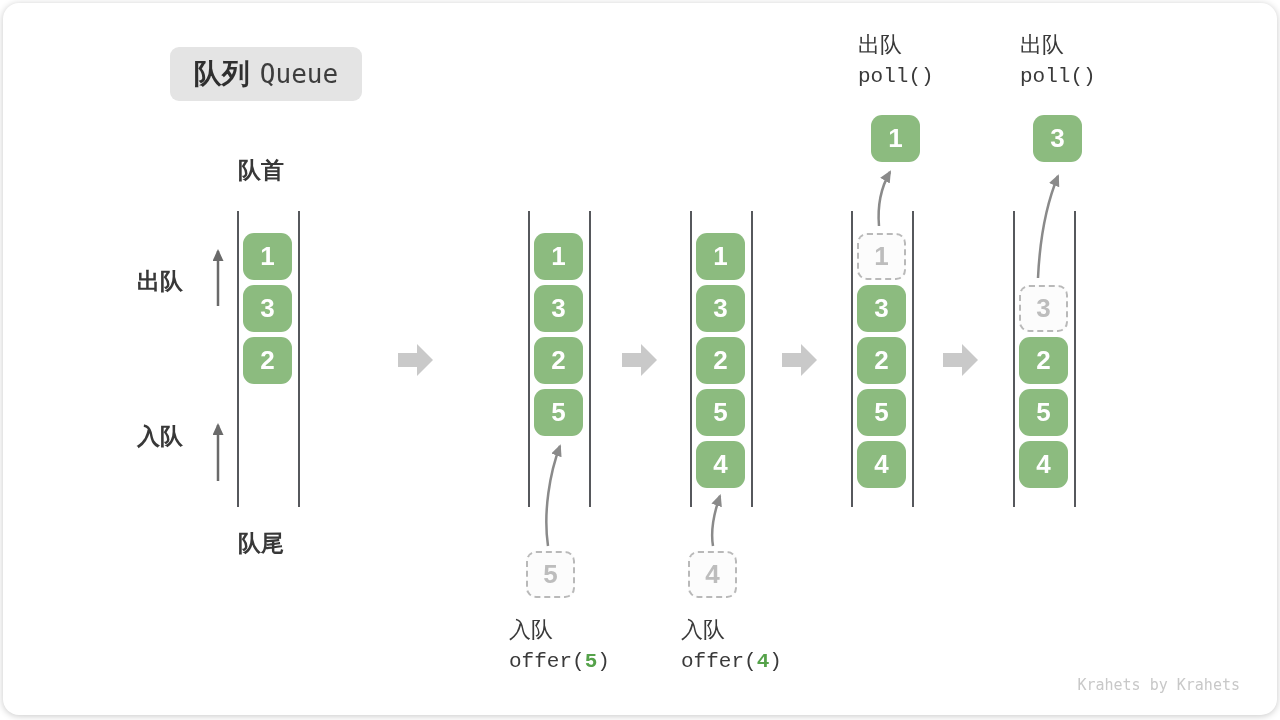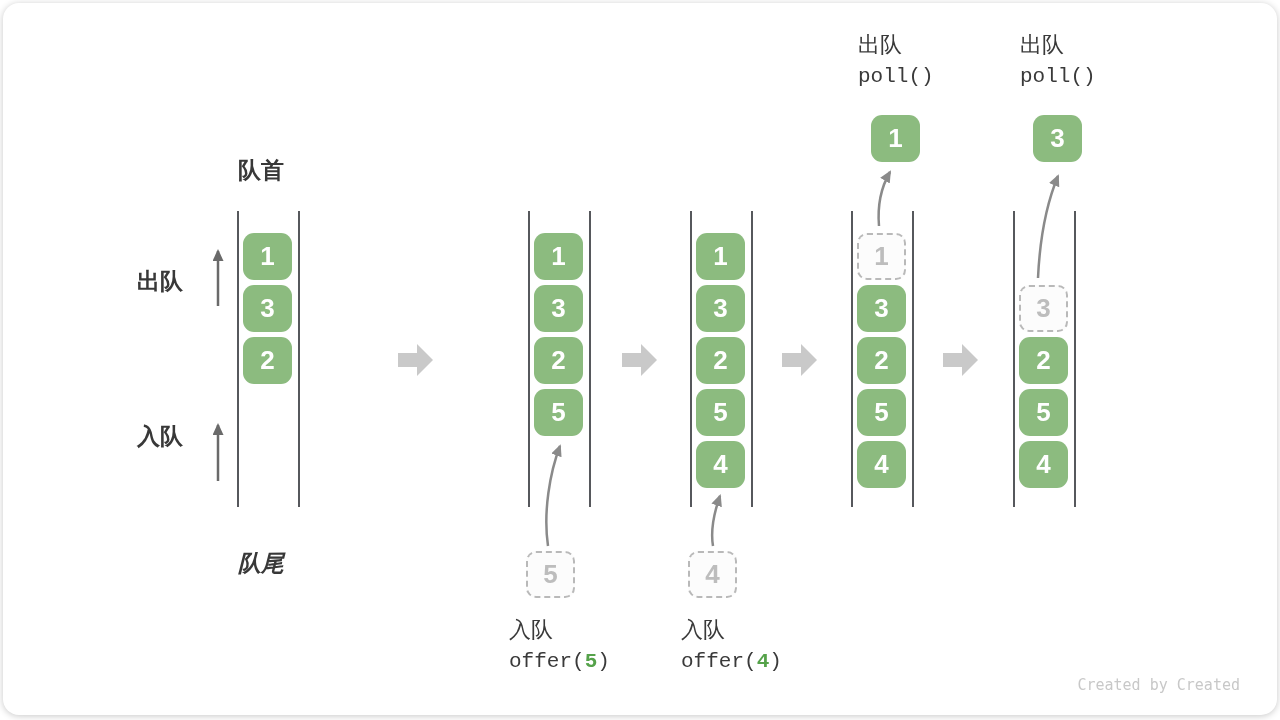--- a/index.html
+++ b/index.html
@@ -10,21 +10,21 @@
         border-radius:16px;box-shadow:0 1px 7px rgba(0,0,0,.22);}
   
   .title-badge{position:absolute;left:170px;top:47px;width:192px;height:54px;
         background:var(--badge_bg,#e4e4e4);border-radius:9px;display:flex;align-items:center;
         justify-content:center;gap:10px;}
   .title-badge .zh{font-size:28px;font-weight:bold;color:#2f2f2f;}
   .title-badge .en{font-family:"DejaVu Sans Mono",monospace;font-size:26px;color:#3d3d3d;}
   
   .side-label{position:absolute;font-size:23px;font-weight:bold;color:#383838;white-space:nowrap;}
   .lbl-front{left:238px;top:155px;}
-  .lbl-rear{left:238px;top:548px;font-style:italic;}
+  .lbl-rear{left:238px;top:528px;}
   .lbl-dequeue{left:137px;top:266px;}
   .lbl-enqueue{left:137px;top:421px;}
   
   .qline{position:absolute;top:211px;height:296px;width:1.5px;background:#56585c;}
   .qbox{position:absolute;width:49px;height:47px;border-radius:11px;background:var(--cell_green,#8cbb7f);
         color:#fff;font-size:26px;font-weight:bold;display:flex;align-items:center;justify-content:center;}
   .qbox.ghost{background:#fcfcfc;border:2px dashed #b9b9b9;color:var(--ghost_gray,#bdbdbd);
         width:45px;height:43px;border-radius:10px;}
   
   .op{position:absolute;white-space:nowrap;}
@@ -40,20 +40,24 @@
   
   .watermark{position:absolute;right:40px;top:676px;font-family:"DejaVu Sans Mono",monospace;
         font-size:15px;color:var(--watermark_gray,#c8c8c8);}
 </style>
 </head>
 <body>
 
 <div id="stage">
   <div class="card"></div>
 
+  <div class="title-badge">
+    <span class="zh">队列</span>
+    <span class="en">Queue</span>
+  </div>
 
   <div class="side-label lbl-front">队首</div>
   <div class="side-label lbl-rear">队尾</div>
   <div class="side-label lbl-dequeue">出队</div>
   <div class="side-label lbl-enqueue">入队</div>
 
   <svg id="overlay" width="1280" height="720" viewBox="0 0 1280 720">
     <defs>
       <marker id="head-dark" markerUnits="userSpaceOnUse" markerWidth="14" markerHeight="13" refX="10" refY="5.5" orient="auto">
         <path d="M0,0 L12,5.5 L0,11 Z" fill="var(--label_arrow_gray,#6a6a6a)"></path>
@@ -136,14 +140,14 @@
   </div>
   <div class="op op-deq1">
     <div class="op-zh">出队</div>
     <div class="op-code">poll()</div>
   </div>
   <div class="op op-deq2">
     <div class="op-zh">出队</div>
     <div class="op-code">poll()</div>
   </div>
 
-  <div class="watermark">Created by Created</div>
+  <div class="watermark">Krahets by Krahets</div>
 </div>
 
 </body></html>

